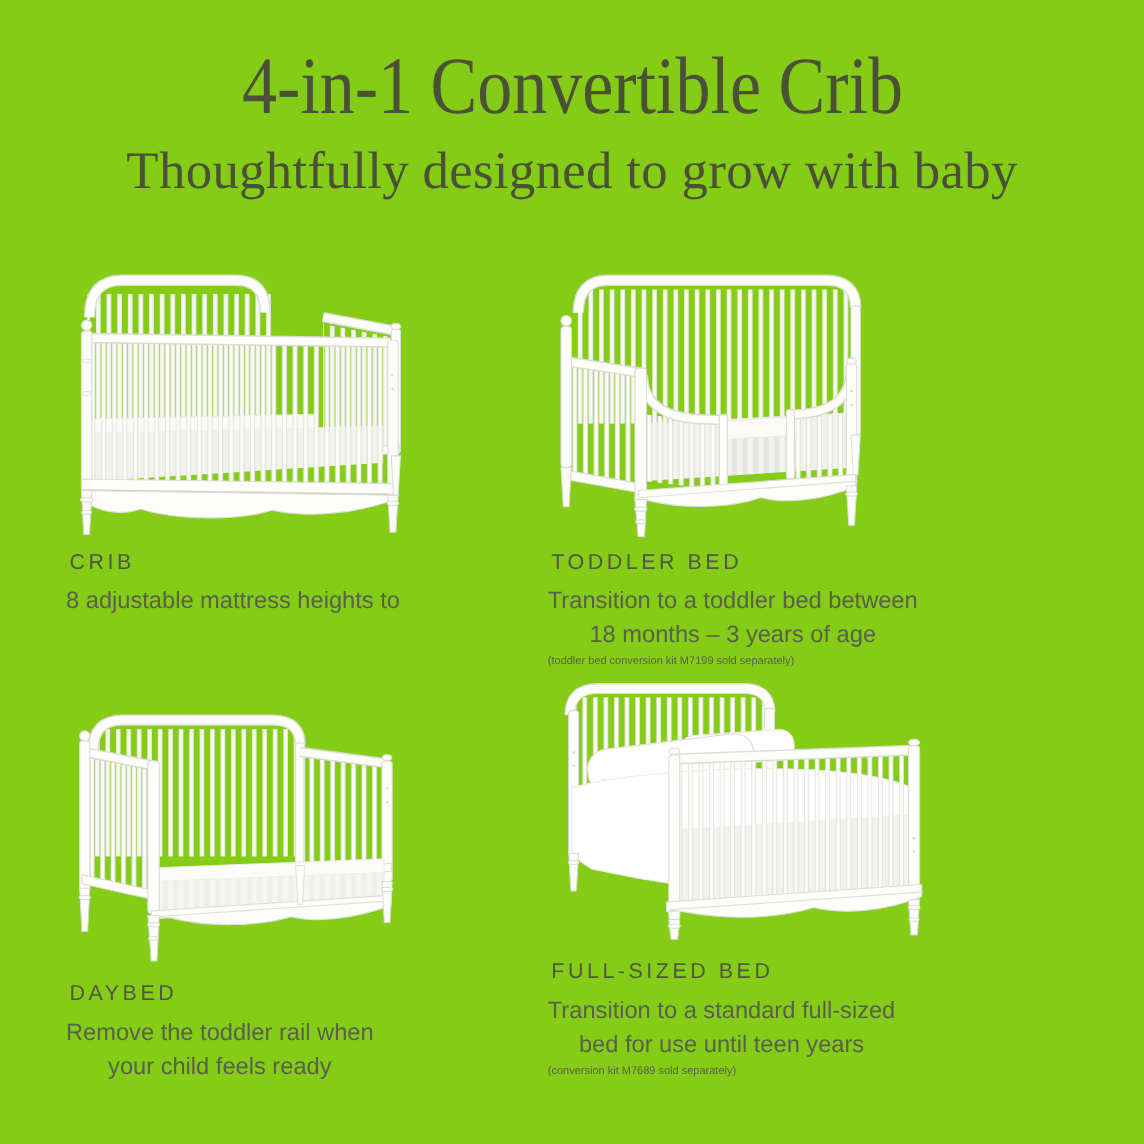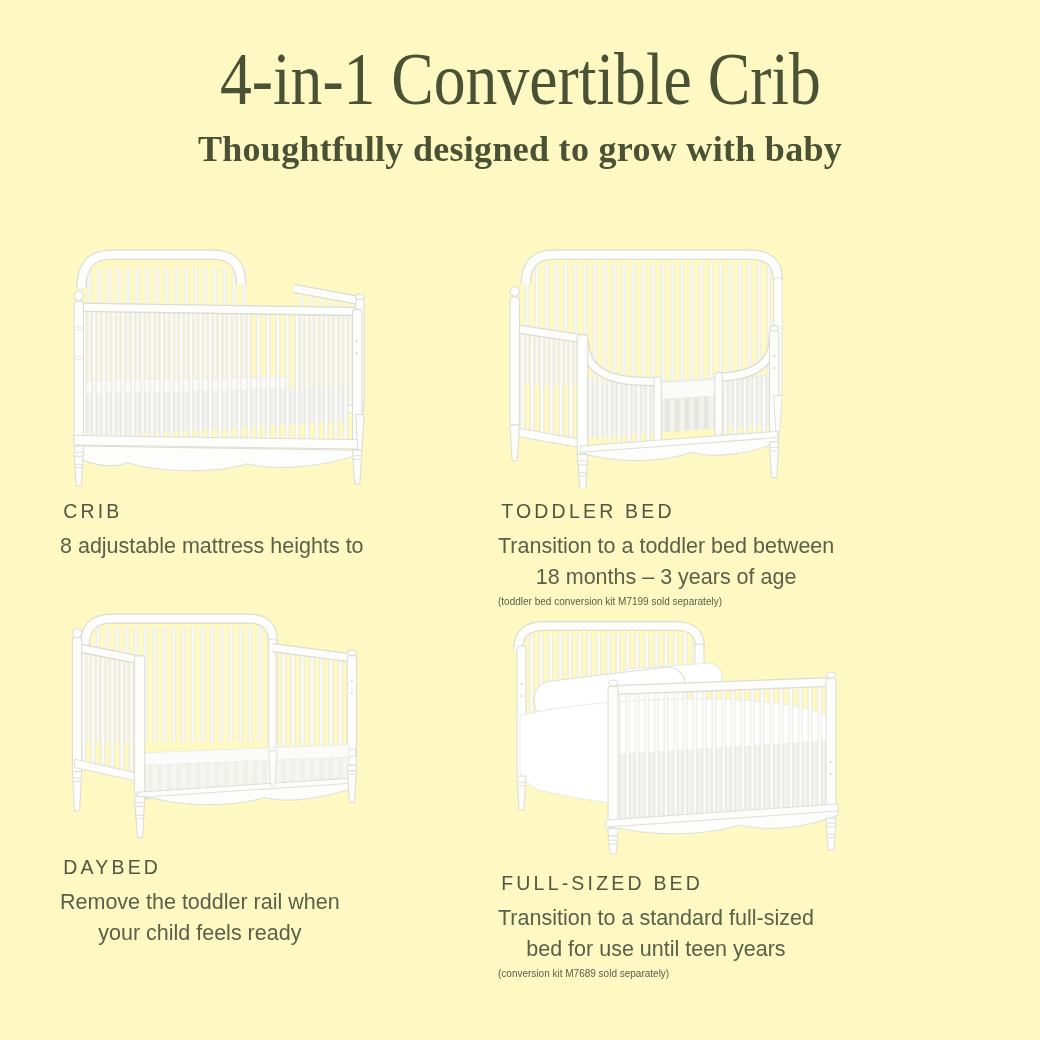--- a/index.html
+++ b/index.html
@@ -1,35 +1,35 @@
 <!DOCTYPE html>
 <html><head>
 <meta charset="utf-8">
 <style>
   html,body{margin:0;padding:0;background:#ffffff;}
   .canvas{
-    position:relative;width:1040px;height:1040px;background:#fef9c3;overflow:hidden;
+    position:relative;width:1040px;height:1040px;background:#84cc16;overflow:hidden;
     font-family:"Liberation Sans",sans-serif;
   }
   
   .header{position:absolute;top:42px;left:0;width:100%;text-align:center;}
   .page-title{
     margin:0;font-family:"Liberation Serif",serif;font-weight:400;
     font-size:74px;line-height:1.0;color:#4a5134;white-space:nowrap;
   }
   .page-title .squeeze{display:inline-block;transform:scaleX(0.86);transform-origin:center;}
   .page-subtitle{
-    margin:14px 0 0 0;font-family:"Liberation Serif",serif;font-weight:700;
-    font-size:36px;line-height:1.1;color:#4a5134;letter-spacing:0.3px;white-space:nowrap;
+    margin:14px 0 0 0;font-family:"Liberation Serif",serif;font-weight:400;
+    font-size:48px;line-height:1.1;color:#4a5134;letter-spacing:0.3px;white-space:nowrap;
   }
   
   .cell{position:absolute;width:460px;display:flex;flex-direction:column;align-items:flex-start;text-align:center;}
   .cell-tl{left:60px;top:236px;}
   .cell-tr{left:498px;top:236px;}
-  .cell-bl{left:60px;top:592px;}
+  .cell-bl{left:60px;top:628px;}
   .cell-br{left:498px;top:608px;}
   .art{height:252px;display:flex;align-items:flex-end;justify-content:center;}
   .bed-heading{
     margin:12px 0 0 0;font-size:19.5px;font-weight:400;letter-spacing:3.2px;
     color:#515740;text-indent:3.2px;
   }
   .bed-desc{
     margin:8px 0 0 0;font-size:21.5px;line-height:1.42;color:#5a6049;
   }
   .bed-note{

